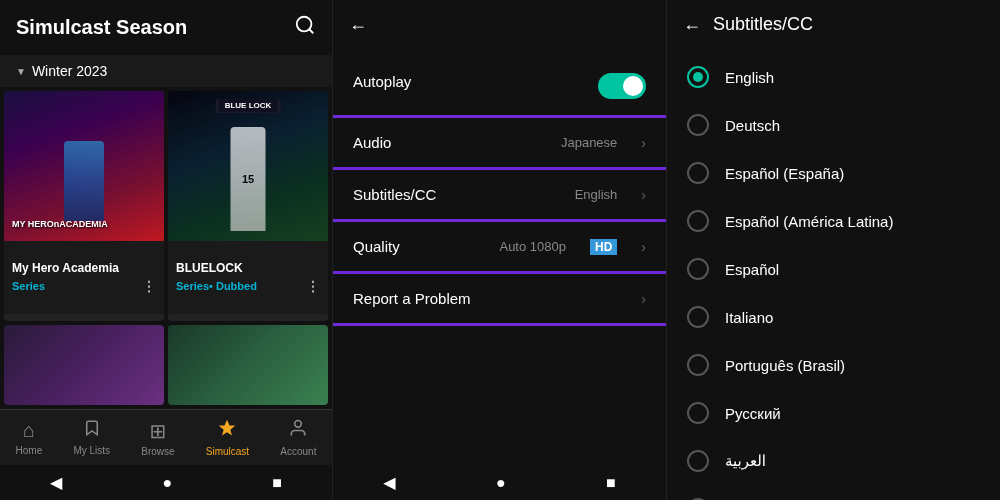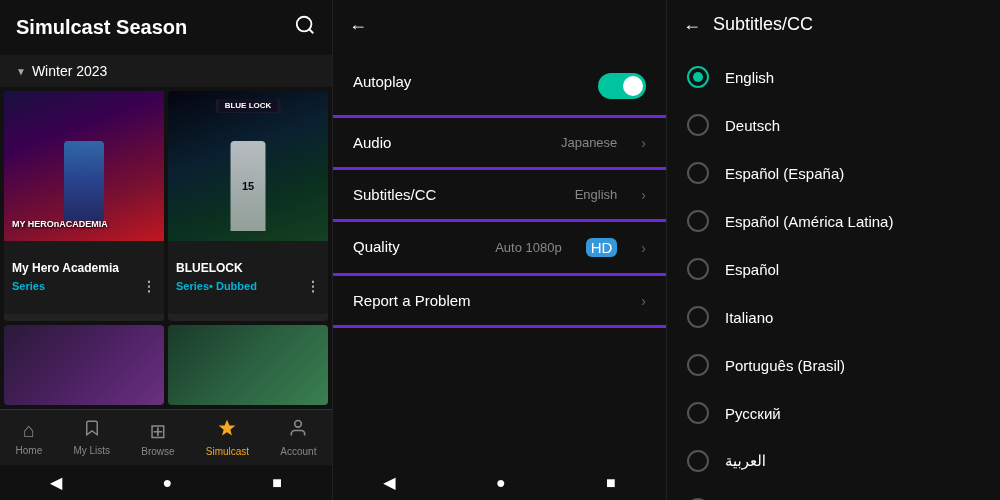--- a/index.html
+++ b/index.html
@@ -315,24 +315,24 @@
       top: 3px;
       width: 20px;
       height: 20px;
       background: #fff;
       border-radius: 50%;
     }
 
     .hd-badge {
       background: #3498db;
       color: #fff;
-      font-size: 15px;
-      font-weight: normal;
+      font-size: 12px;
+      font-weight: bold;
       padding: 1px 5px;
-      border-radius: 6px;
+      border-radius: 0;
     }
 
     
     .panel3 {
       width: 333px;
       height: 500px;
       background: #111;
       display: flex;
       flex-direction: column;
     }
@@ -408,21 +408,21 @@
         <div class="card-meta">
           <span class="card-tag">Series</span>
           <span class="card-dots">⋮</span>
         </div>
       </div>
     </div>
 
     <div class="anime-card">
       <div class="anime-card-img card-bl">
         <div style="position:absolute;top:0;left:0;right:0;bottom:0;background:linear-gradient(160deg,#050510 0%,#0a2030 40%,#0a3020 70%,#154020 100%);"></div>
-        <div style="position:absolute;bottom:10px;left:50%;transform:translateX(-50%);width:35px;height:90px;background:linear-gradient(180deg,#ffffff 0%,#cccccc 100%);border-radius:4px 4px 0 0;opacity:0.7;display:flex;align-items:center;justify-content:center;color:#000;font-size:11px;font-weight:bold;">15</div>
+        <div style="position:absolute;bottom:10px;left:50%;transform:translateX(-50%);width:35px;height:104px;background:linear-gradient(180deg,#ffffff 0%,#cccccc 100%);border-radius:4px 4px 0 0;opacity:0.7;display:flex;align-items:center;justify-content:center;color:#000;font-size:11px;font-weight:bold;">15</div>
         <div style="position:absolute;top:8px;left:50%;transform:translateX(-50%);white-space:nowrap;background:#101020;color:#fff;font-size:8px;font-weight:bold;padding:2px 6px;border-radius:2px;z-index:2;">BLUE LOCK</div>
       </div>
       <div class="card-bottom">
         <div class="card-name">BLUELOCK</div>
         <div class="card-meta">
           <span class="card-tag">
             <span>Series</span><span>• Dubbed</span>
           </span>
           <span class="card-dots">⋮</span>
         </div>

